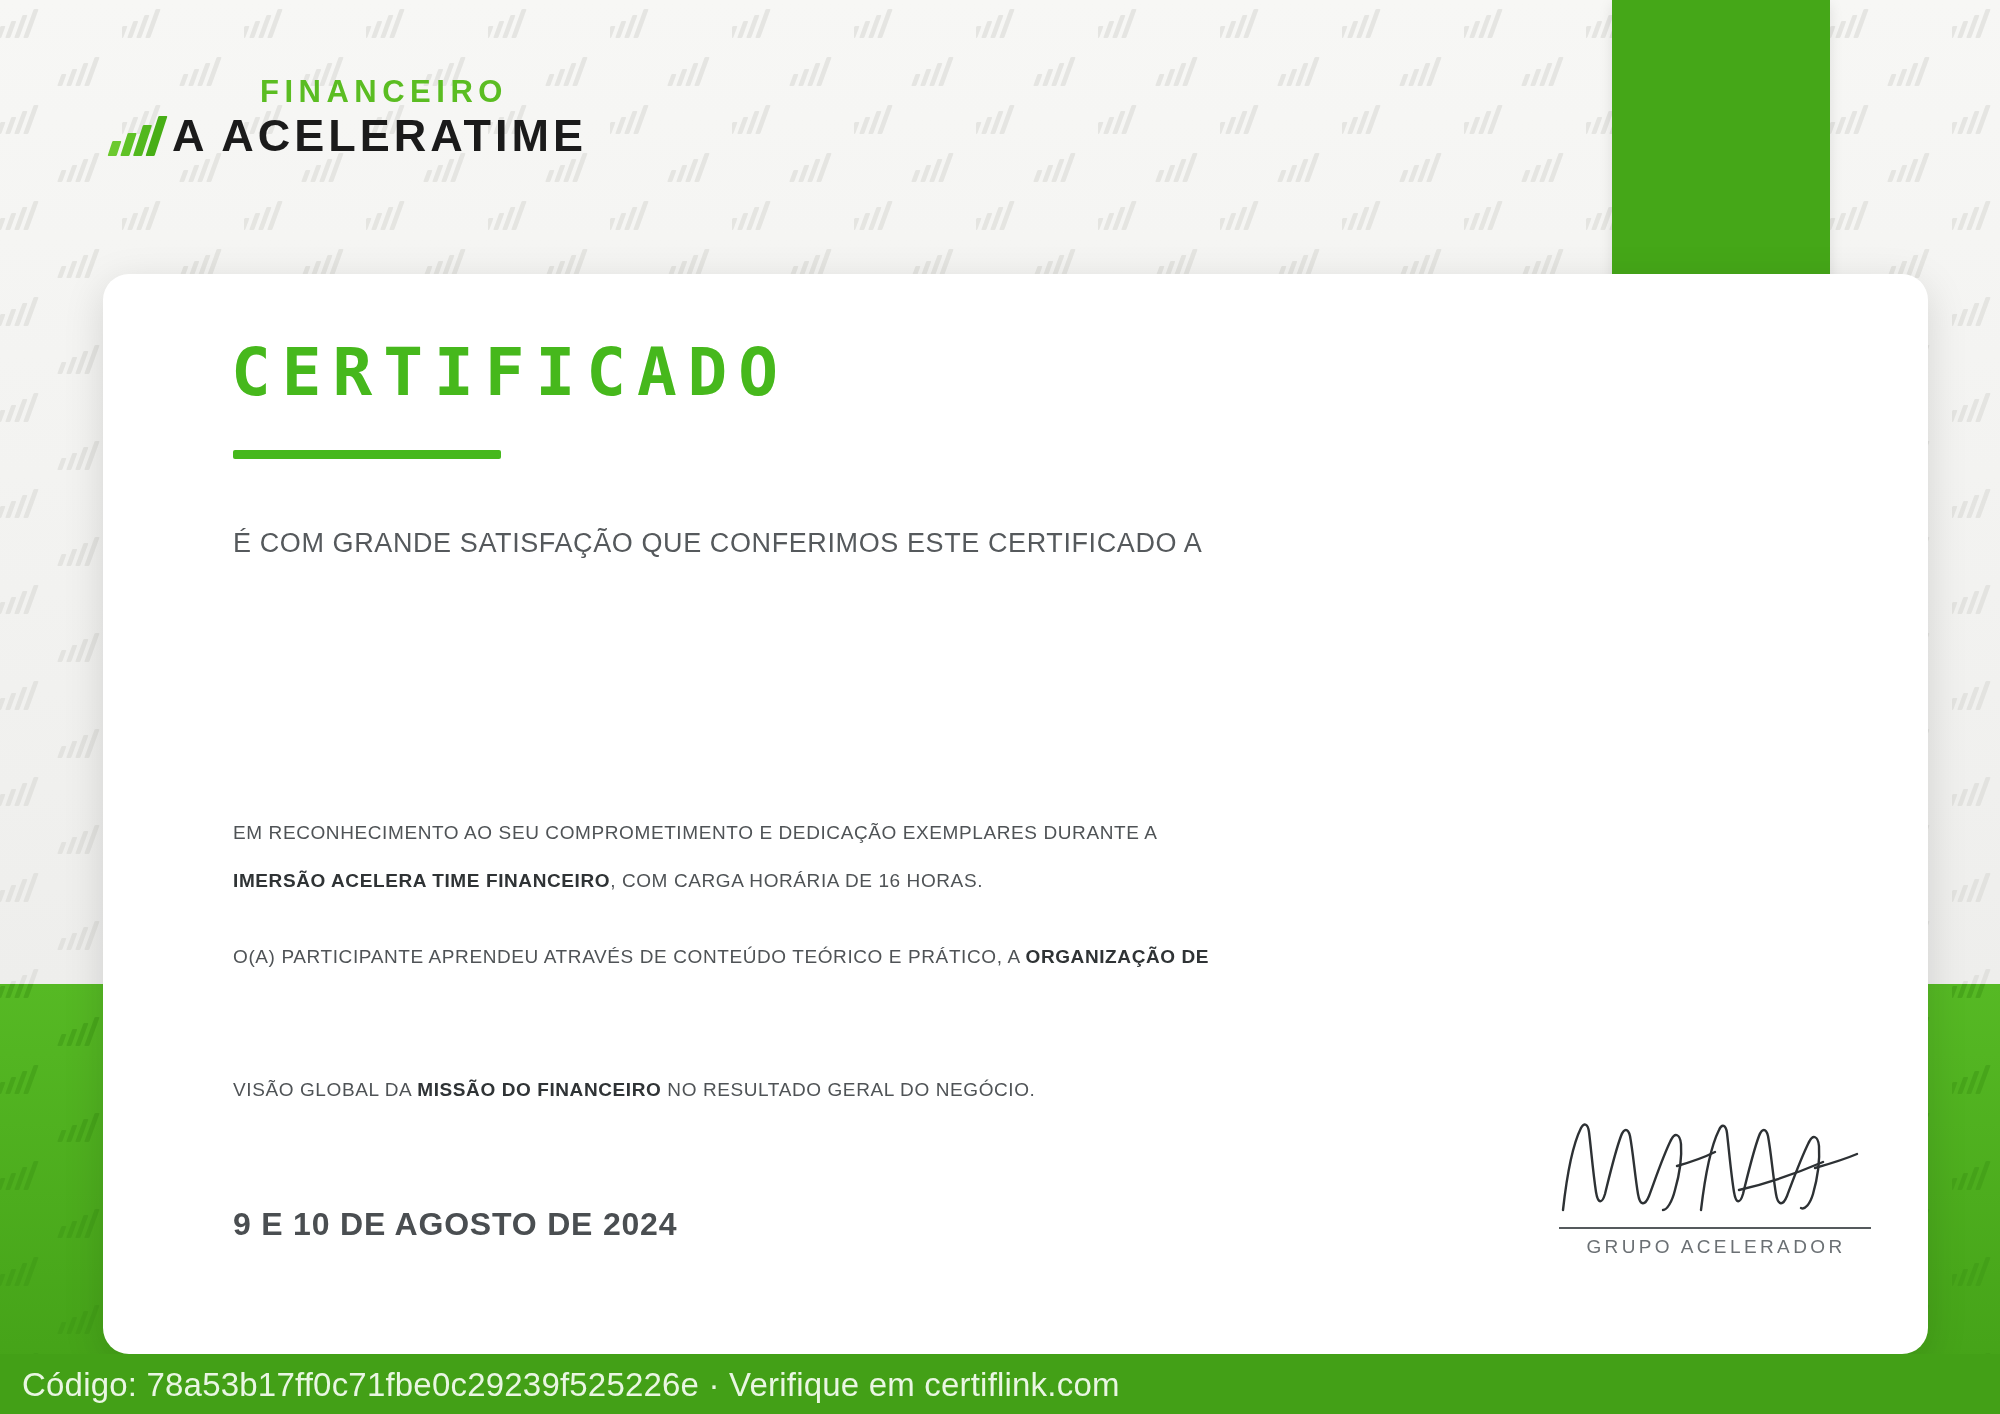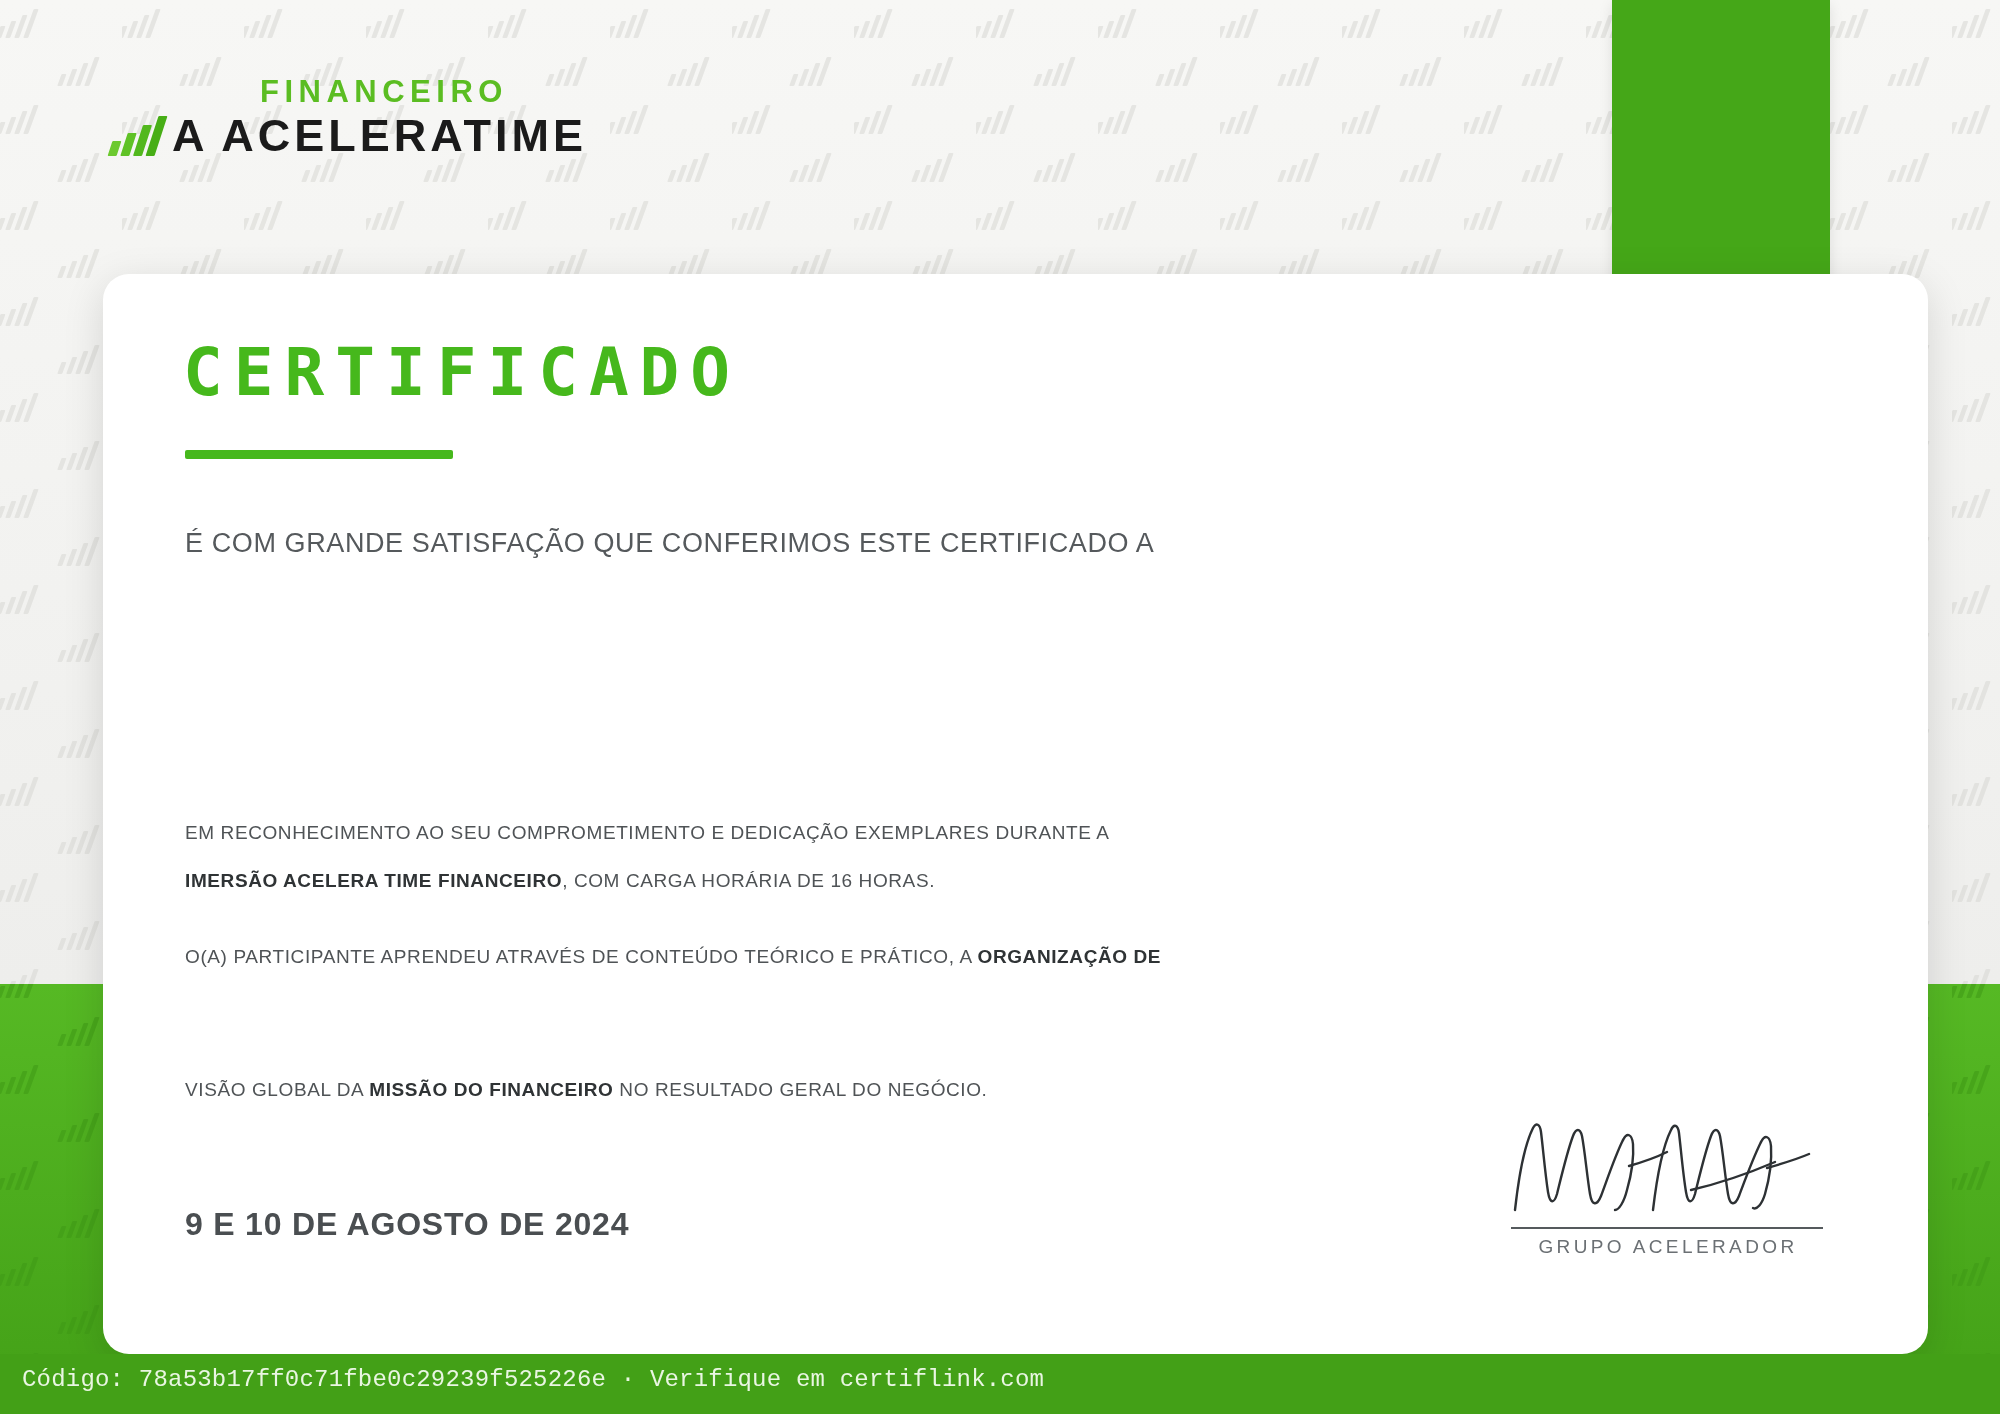--- a/index.html
+++ b/index.html
@@ -137,20 +137,21 @@
     height: 1080px;
     background: #ffffff;
     border-radius: 26px;
     box-shadow: 0 10px 40px rgba(0,0,0,0.13);
     overflow: hidden;
   }
   #cert-card-inner {
     position: absolute;
     inset: 0;
     padding: 0;
+    margin-left: 48px;
   }
 
   
   #cert-title {
     position: absolute;
     left: 80px;
     top: 66px;
     font-size: 66px;
     line-height: 66px;
     font-weight: 700;
@@ -258,24 +259,24 @@
     left: 0;
     top: 1354px;
     width: 2000px;
     height: 60px;
     background: #43a017;
   }
   #footer-text {
     position: absolute;
     left: 22px;
     top: 1366px;
-    font-size: 24px;
+    font-size: 33px;
     color: #e9f6e2;
     letter-spacing: 0.2px;
-    font-family: Liberation Mono, monospace;
+    font-family: Liberation Sans, sans-serif;
     white-space: nowrap;
   }
 </style>
 </head>
 <body>
 
 <div id="page">
 
   <div class="bg-top"></div>
   <div class="bg-bottom"></div>

